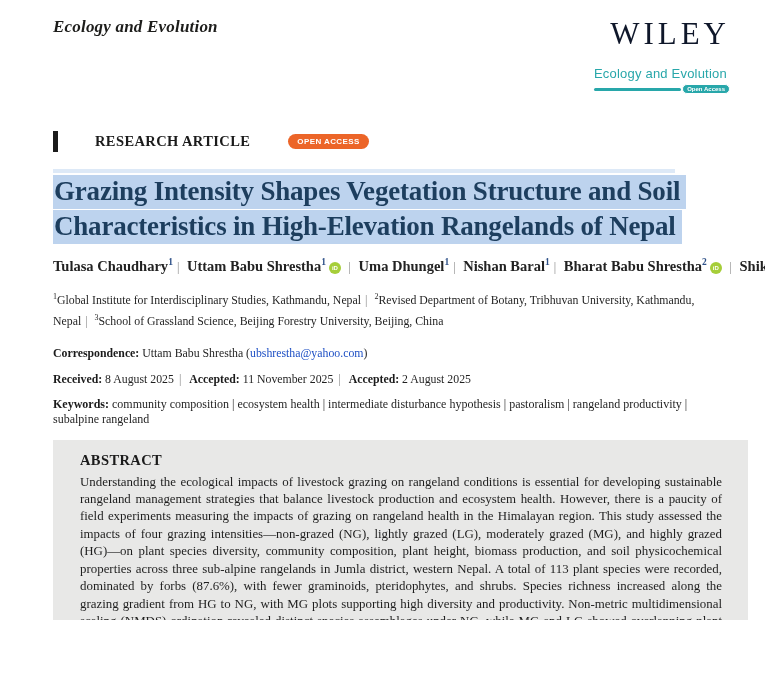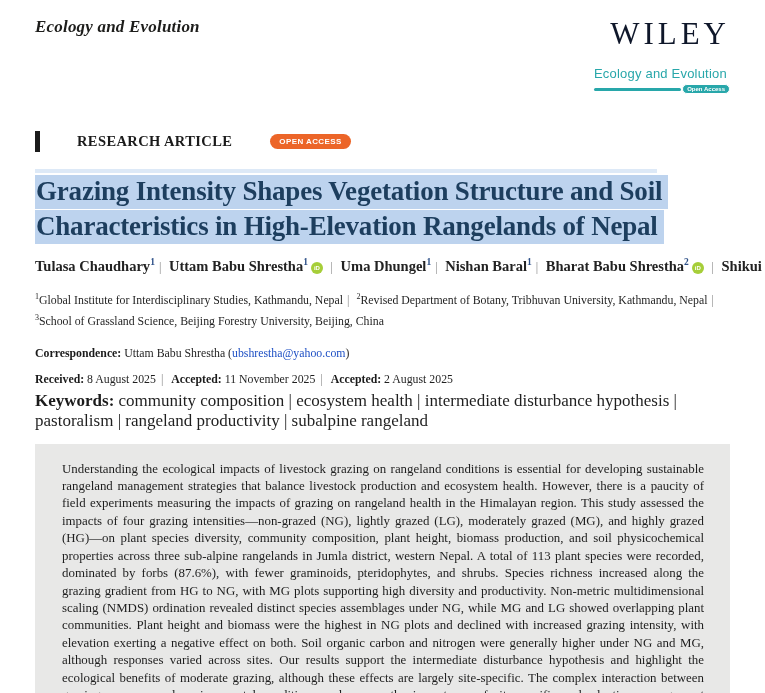--- a/index.html
+++ b/index.html
@@ -1,23 +1,23 @@
 <!DOCTYPE html>
 <html><head>
 <meta charset="utf-8">
 <style>
   * { margin: 0; padding: 0; box-sizing: border-box; }
   html, body { background: #ffffff; }
   .page {
     position: relative;
     width: 765px;
-    height: 693px;
+    height: 620px;
     margin: 0 auto;
     background: #ffffff;
-    padding: 14px 35px 0 35px;
+    padding: 14px 35px 0 53px;
     font-family: "Liberation Serif", serif;
     color: #1c1c1c;
     overflow: hidden;
   }
 
   
   .topbar { display: flex; justify-content: space-between; align-items: flex-start; }
   .running-head {
     font-size: 17px; font-weight: bold; font-style: italic;
     color: #1d1d1b; margin-top: 3px; letter-spacing: 0.2px;
@@ -91,21 +91,21 @@
     margin-top: 13px; font-size: 11.8px; line-height: 18.5px; color: #1f1f1f;
   }
   .affiliations sup { font-size: 8px; }
   .small-line b { font-weight: bold; color: #1b1b1b; text-align: right; }
 
   
   .correspondence { margin-top: 15px; font-size: 11.8px; color: #1f1f1f; }
   .email-link { color: #1d4fc4; text-decoration: none; cursor: pointer; }
   .history { margin-top: 11px; font-size: 11.8px; color: #1f1f1f; }
   .history .sep { padding: 0 5px; }
-  .keywords { margin-top: 4px; font-size: 17px; color: #1f1f1f; }
+  .keywords { margin-top: 10px; font-size: 12px; color: #1f1f1f; }
 
   
   .abstract-box {
     margin-top: 13px;
     background: #e8e8e7;
     padding: 12px 26px 14px 27px;
     width: 695px;
   }
   .abstract-heading {
     font-size: 14.5px; font-weight: bold; color: #1b1b1b; letter-spacing: 0.4px;
@@ -175,16 +175,17 @@
     <b>Accepted:</b>
     <span>2 August 2025</span>
   </div>
 
   <div class="keywords small-line">
     <b>Keywords:</b>
     <span>community composition | ecosystem health | intermediate disturbance hypothesis | pastoralism | rangeland productivity | subalpine rangeland</span>
   </div>
 
   <div class="abstract-box">
+    <div class="abstract-heading">ABSTRACT</div>
     <p class="abstract-text">Understanding the ecological impacts of livestock grazing on rangeland conditions is essential for developing sustainable rangeland management strategies that balance livestock production and ecosystem health. However, there is a paucity of field experiments measuring the impacts of grazing on rangeland health in the Himalayan region. This study assessed the impacts of four grazing intensities—non-grazed (NG), lightly grazed (LG), moderately grazed (MG), and highly grazed (HG)—on plant species diversity, community composition, plant height, biomass production, and soil physicochemical properties across three sub-alpine rangelands in Jumla district, western Nepal. A total of 113 plant species were recorded, dominated by forbs (87.6%), with fewer graminoids, pteridophytes, and shrubs. Species richness increased along the grazing gradient from HG to NG, with MG plots supporting high diversity and productivity. Non-metric multidimensional scaling (NMDS) ordination revealed distinct species assemblages under NG, while MG and LG showed overlapping plant communities. Plant height and biomass were the highest in NG plots and declined with increased grazing intensity, with elevation exerting a negative effect on both. Soil organic carbon and nitrogen were generally higher under NG and MG, although responses varied across sites. Our results support the intermediate disturbance hypothesis and highlight the ecological benefits of moderate grazing, although these effects are largely site-specific. The complex interaction between grazing pressure and environmental conditions underscores the importance of site-specific and adaptive management strategies to sustain rangeland health. Our findings provide valuable evidence for designing evidence-based sustainable rangeland management strategies in Nepal and comparable high-altitude regions.</p>
   </div>
 
 </div>
 
 </body></html>

